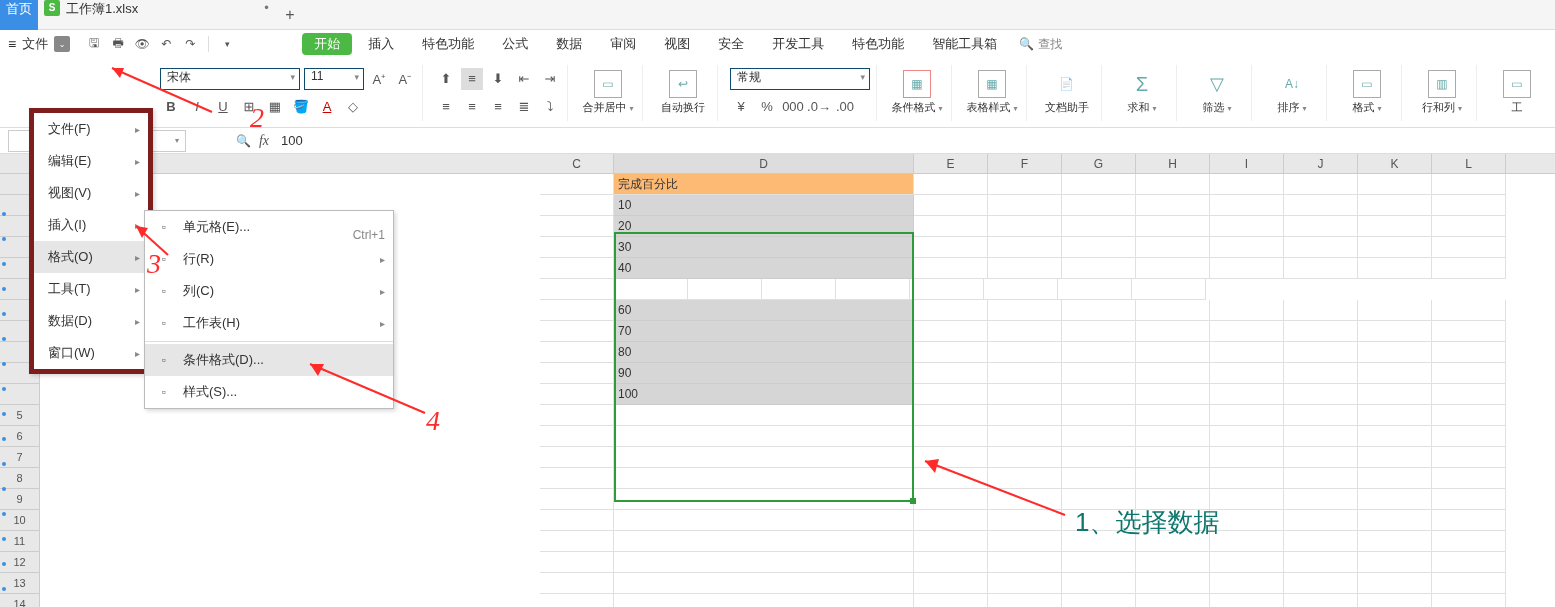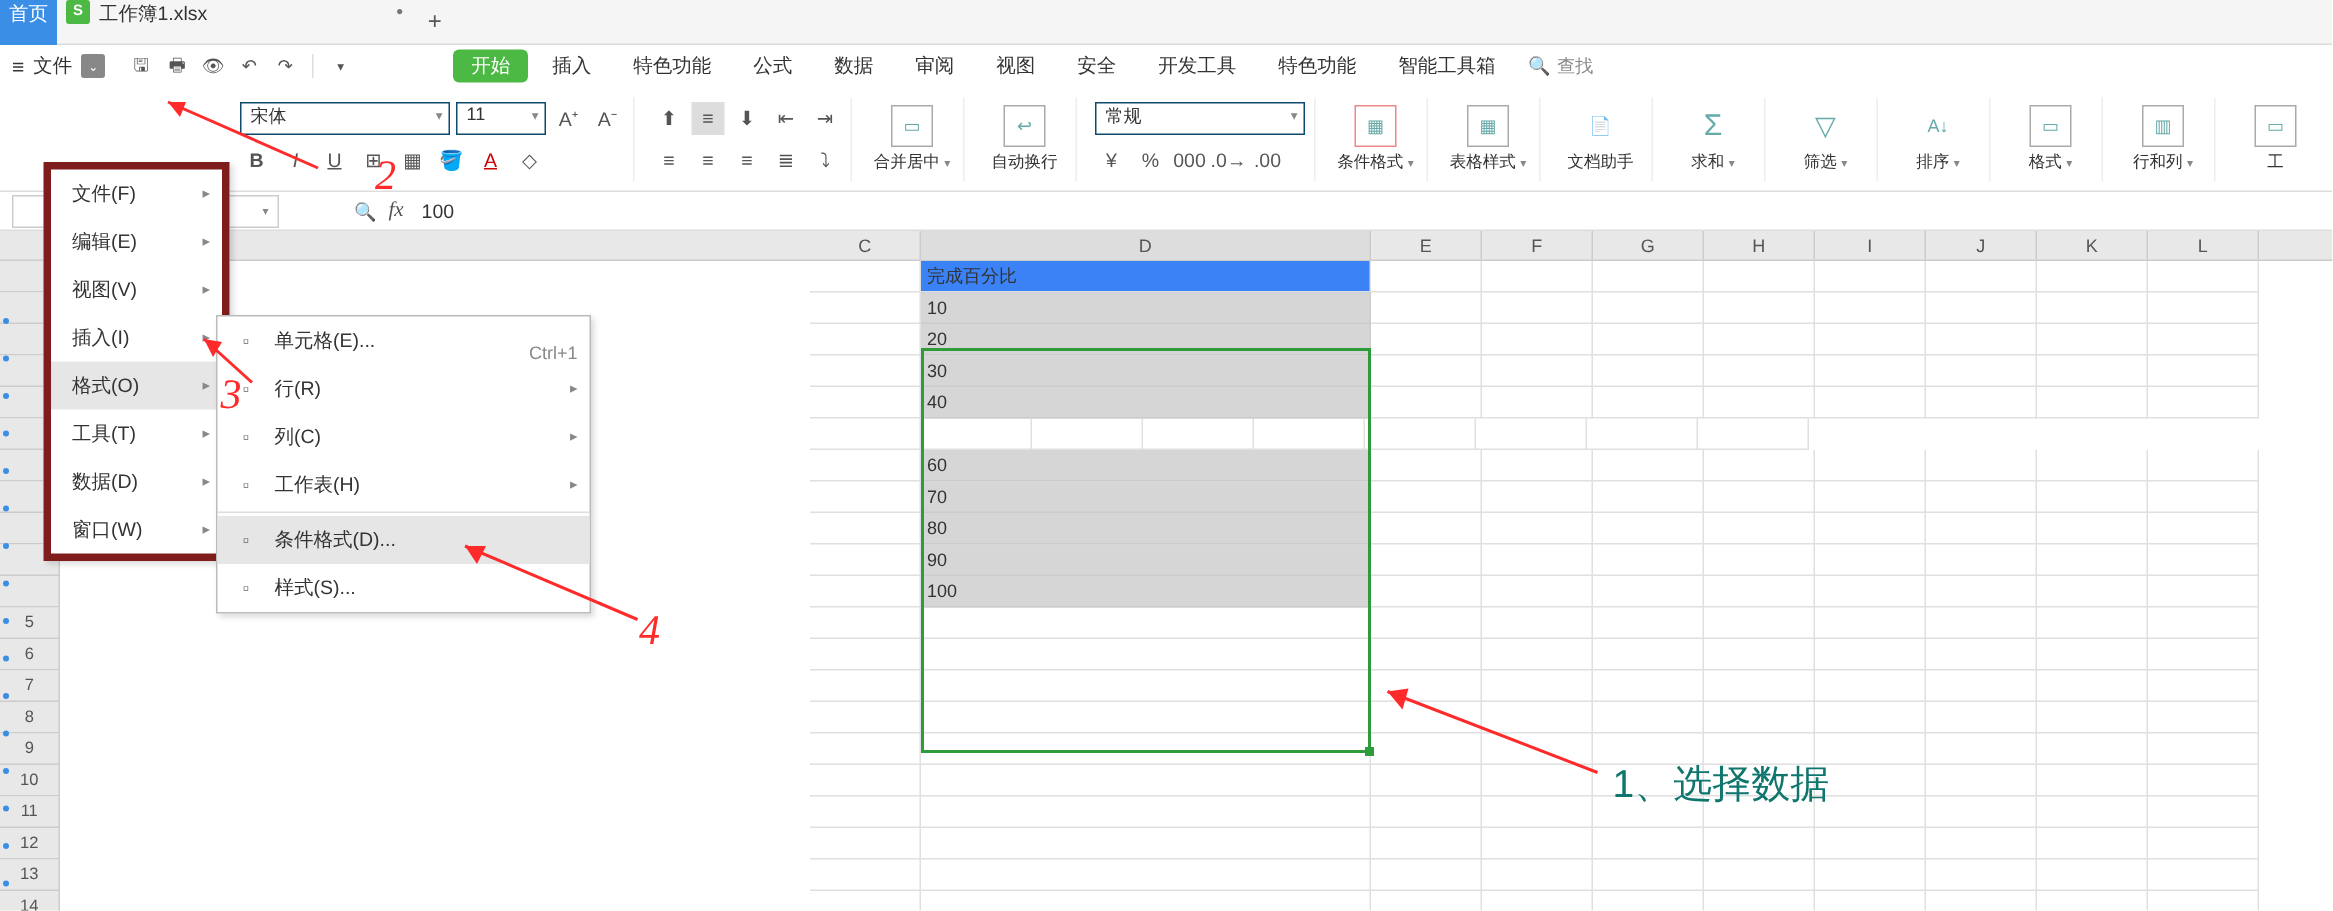--- a/index.html
+++ b/index.html
@@ -53,21 +53,21 @@
 .grid { position: relative; }
 .colhdr { display: flex; height: 20px; background: #e8e8e8; border-bottom: 1px solid #ccc; }
 .colhdr .corner { width: 40px; border-right: 1px solid #ccc; }
 .colhdr .ch { width: 74px; border-right: 1px solid #ccc; text-align: center; font-size: 12px; color: #555; line-height: 20px; }
 .colhdr .ch.wide { width: 300px; background: #ddd; }
 .rows { }
 .row-g { display: flex; height: 21px; }
 .row-g .rh { width: 40px; background: #e8e8e8; border-right: 1px solid #ccc; border-bottom: 1px solid #ccc; text-align: center; font-size: 11px; color: #555; line-height: 21px; }
 .row-g .cell { width: 74px; border-right: 1px solid #e0e0e0; border-bottom: 1px solid #e0e0e0; padding: 0 4px; font-size: 12px; line-height: 21px; }
 .row-g .cell.wide { width: 300px; }
-.row-g .cell.hdr { background: #3b82f6; font-weight: normal; }
+.row-g .cell.hdr { background: #fdba74; font-weight: normal; }
 .row-g .cell.sel { background: #d6d6d6; border-right: 1px solid #ccc; border-bottom: 1px solid #ccc; }
 
 
 .selbox { position: absolute; left: 614px; top: 232px; width: 300px; height: 270px; border: 2px solid #2e9c3a; pointer-events: none; }
 .selbox .handle { position: absolute; right: -4px; bottom: -4px; width: 6px; height: 6px; background: #2e9c3a; }
 
 
 .menu1 { position: absolute; left: 29px; top: 82px; width: 124px; background: #fff; border: 5px solid #7f1d1d; box-shadow: 2px 2px 4px rgba(0,0,0,0.15); margin-top: 26px; }
 .menu1 .mi { height: 32px; display: flex; align-items: center; justify-content: space-between; padding: 0 8px 0 14px; font-size: 13px; cursor: pointer; }
 .menu1 .mi:hover, .menu1 .mi.hover { background: #e6e6e6; }

